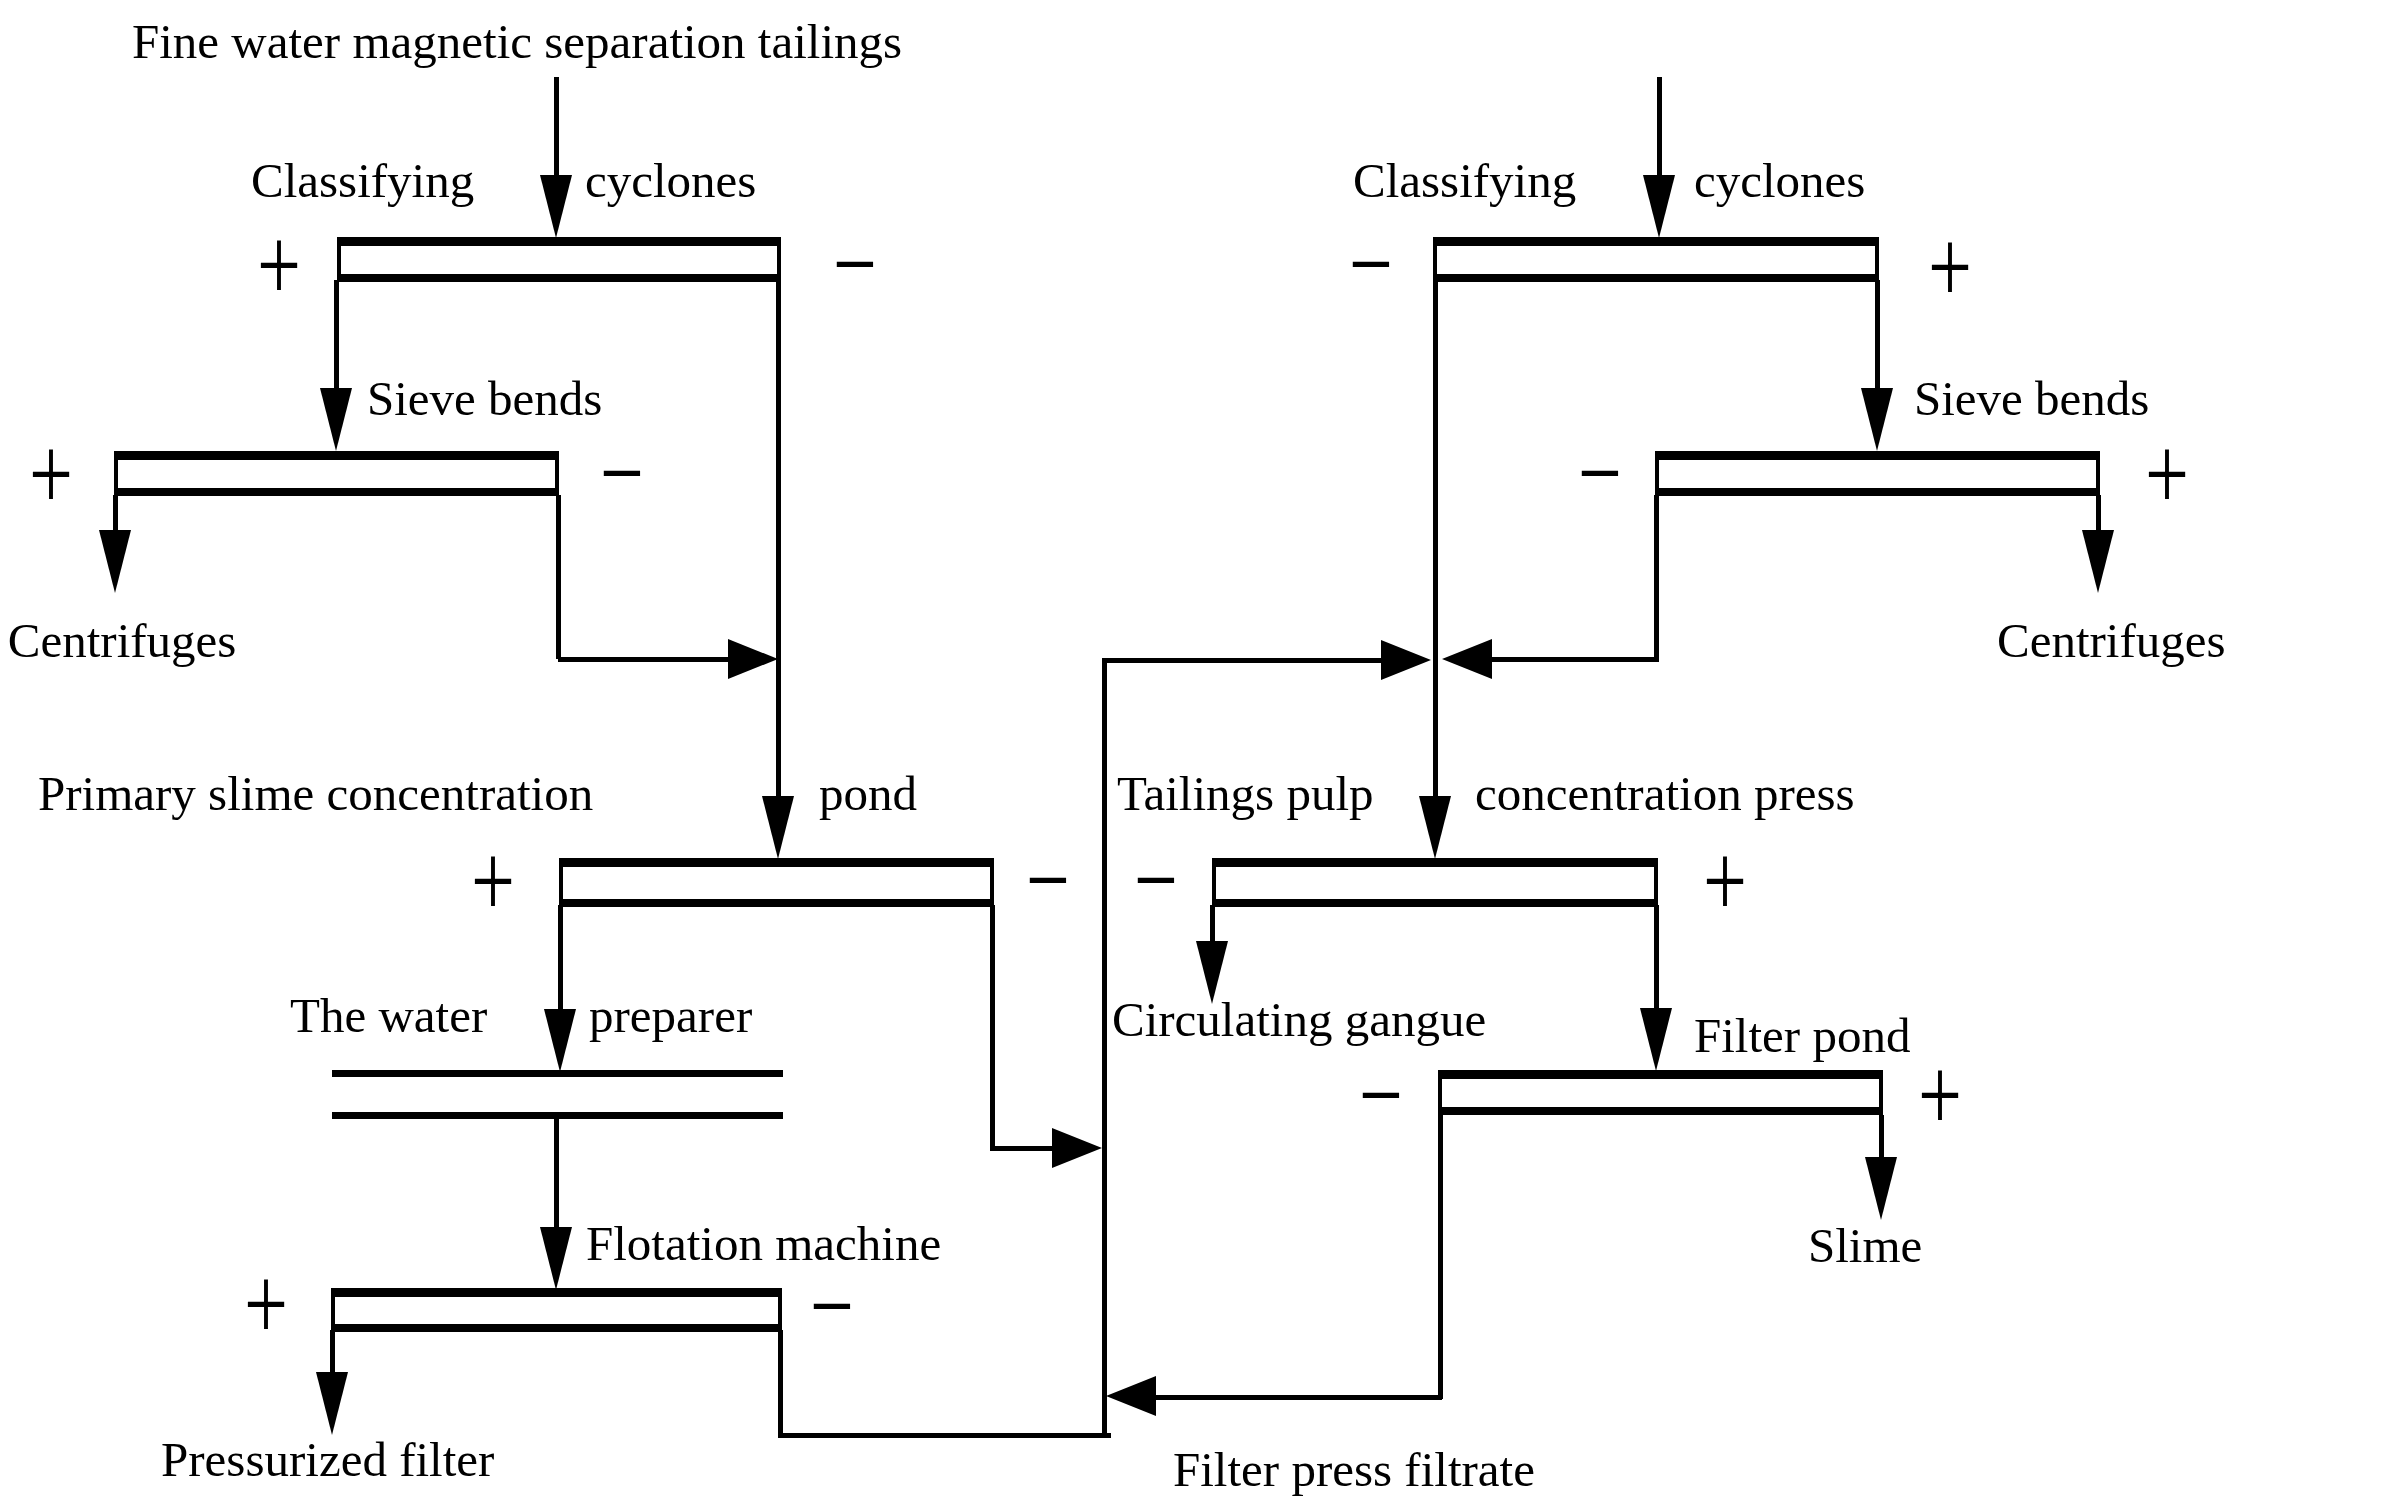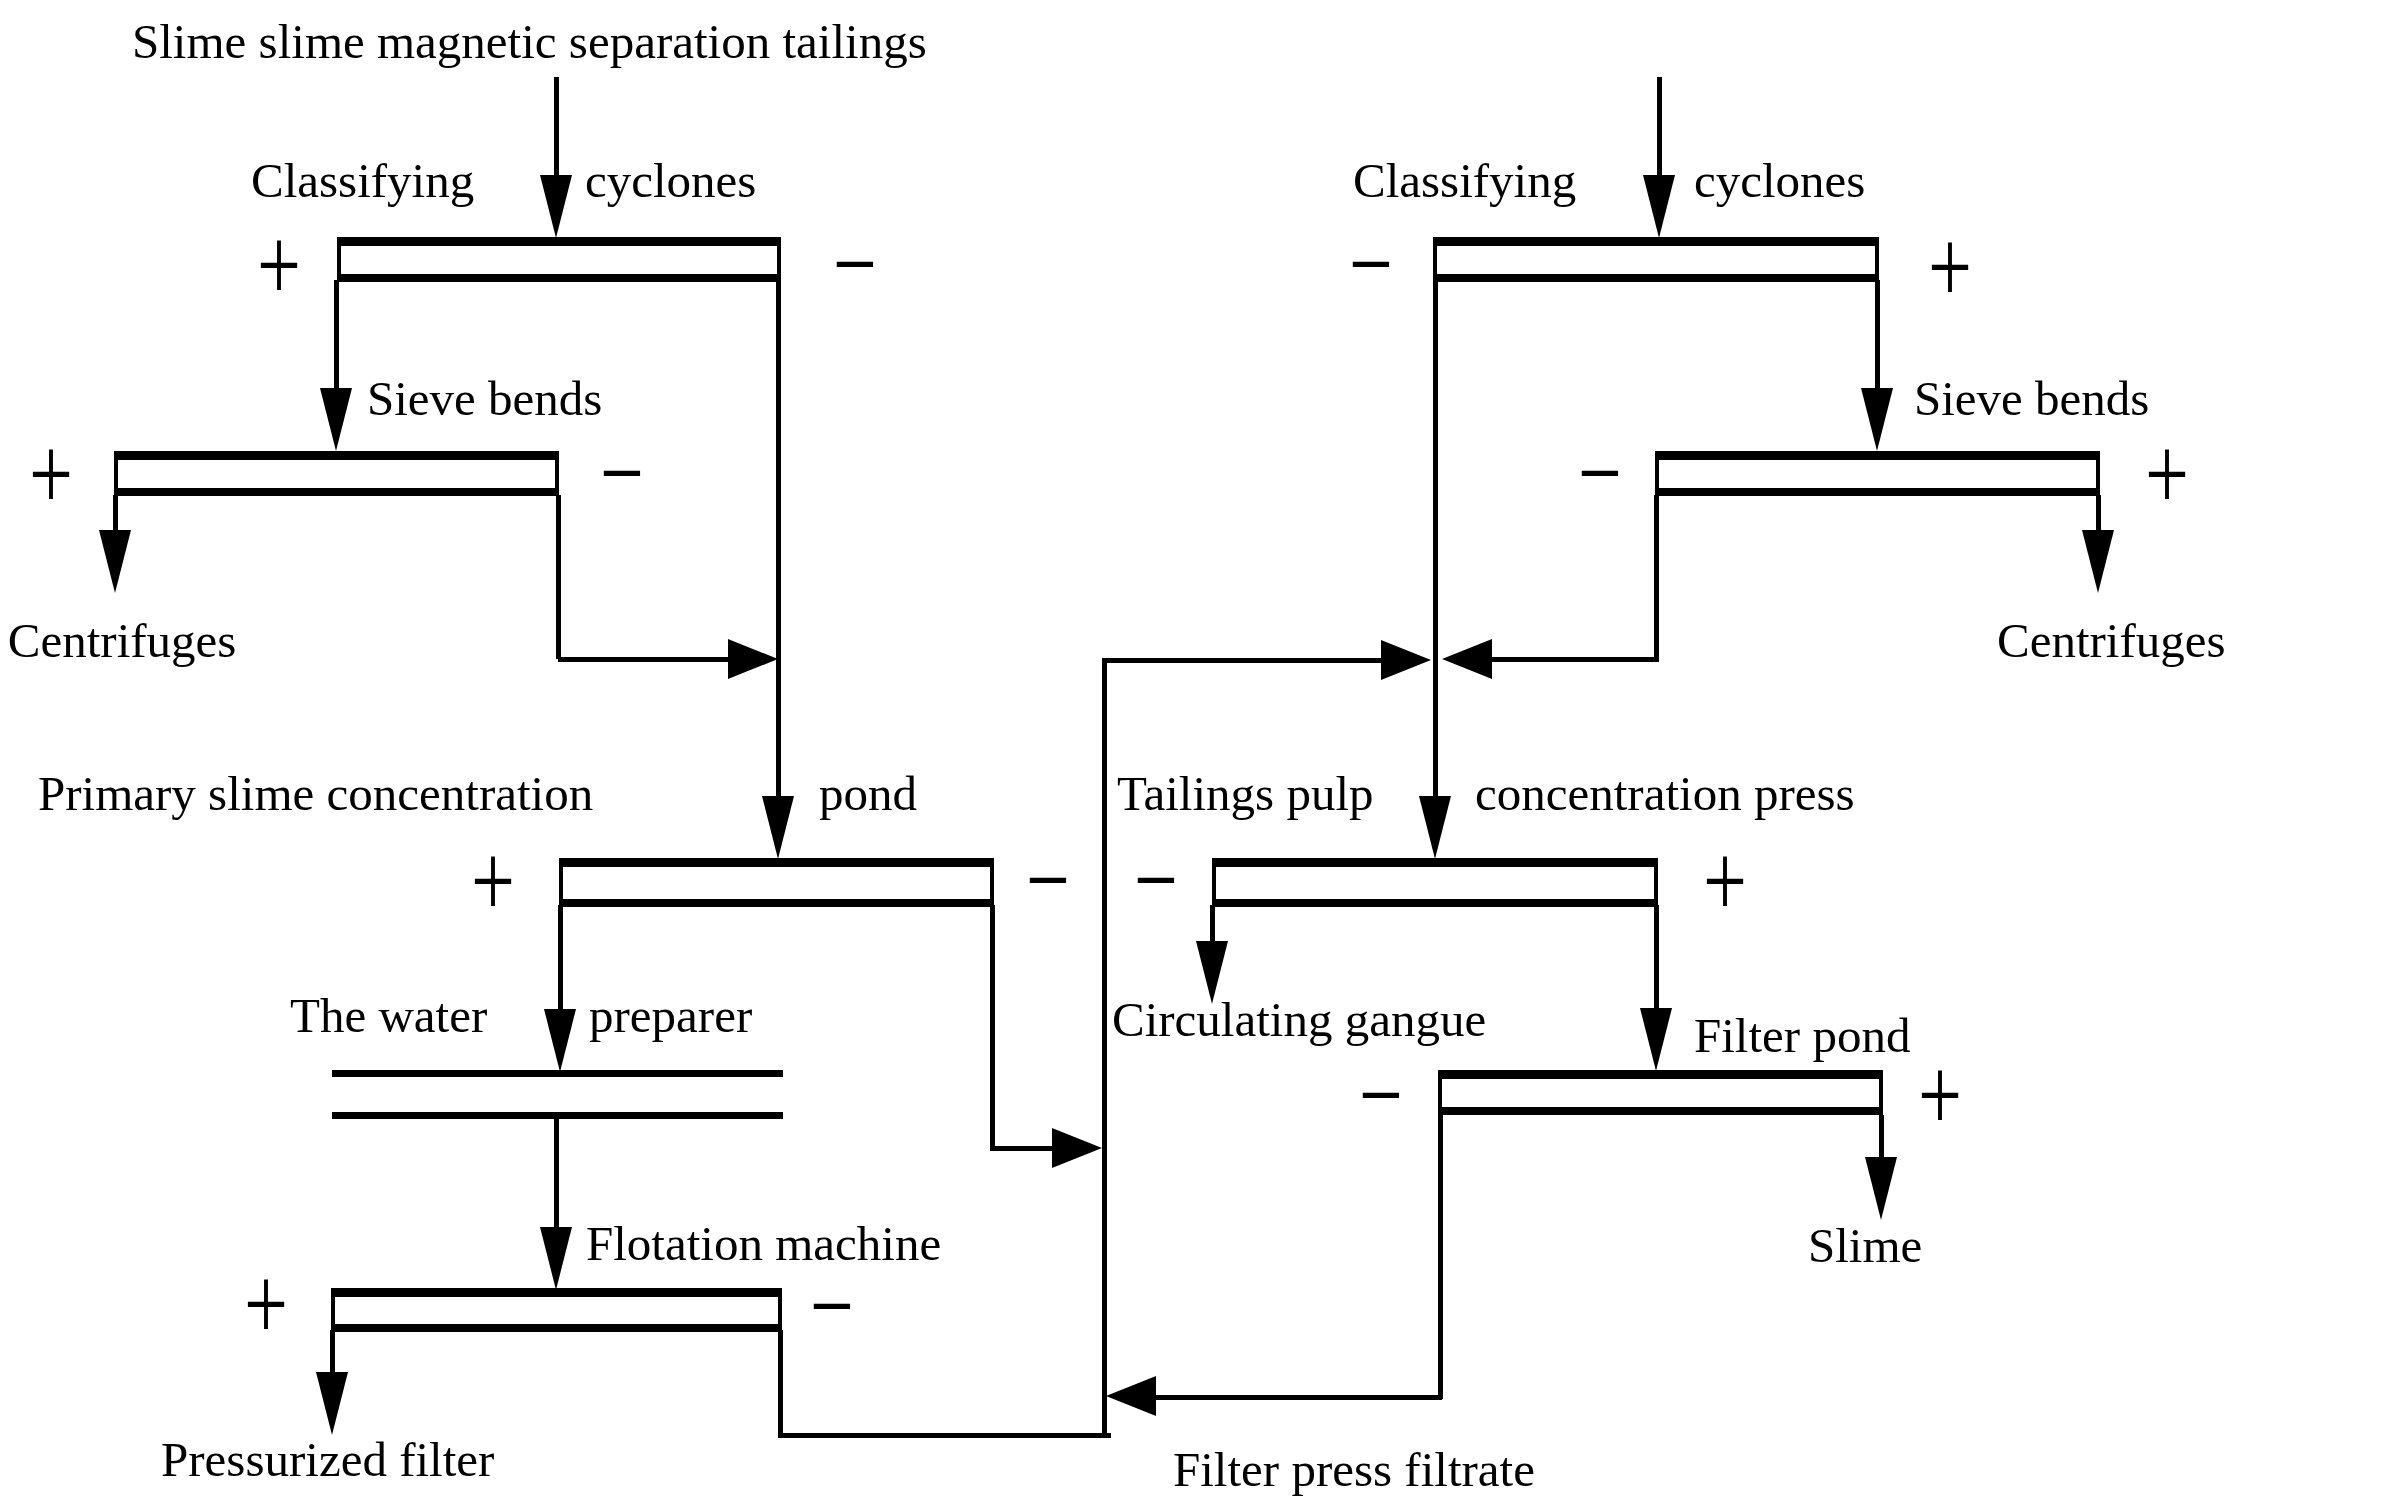--- a/index.html
+++ b/index.html
@@ -35,21 +35,21 @@
     position:absolute;width:0;height:0;
     border-top:20.4px solid transparent;border-bottom:20.4px solid transparent;
     border-right:50px solid #000;
   }
 </style>
 </head>
 <body>
 
 <div class="canvas">
 
-  <div class="lbl" style="left:132px;top:15.7px;">Slime slime magnetic separation tailings</div>
+  <div class="lbl" style="left:132px;top:15.7px;">Fine water magnetic separation tailings</div>
   <div class="vl" style="left:554px;top:77px;height:102px;"></div>
   <div class="ad" style="left:540px;top:175px;"></div>
 
   <div class="lbl" style="left:251px;top:155px;">Classifying</div>
   <div class="lbl" style="left:585px;top:155px;">cyclones</div>
   <div class="unit" style="left:337px;top:237px;width:444px;"></div>
   <div class="sign" style="left:279px;top:266px;">+</div>
   <div class="sign" style="left:855px;top:264px;">−</div>
 
   <div class="vl" style="left:334px;top:280px;height:110px;"></div>

